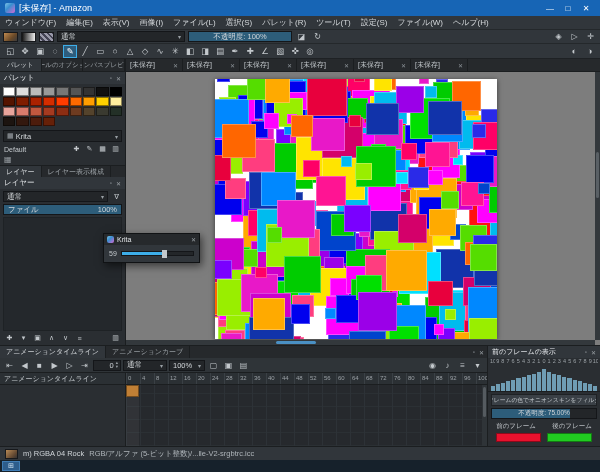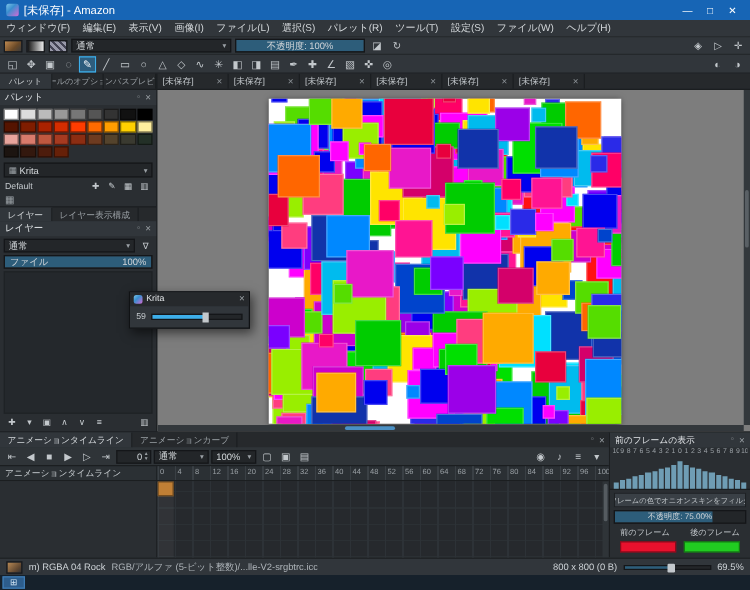--- a/index.html
+++ b/index.html
@@ -807,28 +807,20 @@
         <div id="prev-swatch" style="background: rgb(232, 17, 45);"></div>
         <div id="next-swatch" style="background: rgb(33, 204, 33);"></div>
       </div>
     </div>
   </div>
 
   <div class="statusbar">
     <div class="preset-chip"></div>
     <span class="sb-preset">m) RGBA 04 Rock</span>
     <span class="sb-profile">RGB/アルファ (5-ビット整数)/...lle-V2-srgbtrc.icc</span>
-    <div class="sb-right">
-      <span>800 x 800 (0 B)</span>
-      <div class="zoomtrack">
-        <div id="zoom-fill" style="width: 55%;"></div>
-        <div id="zoom-handle" style="left: calc(55% - 3px);"></div>
-      </div>
-      <span>69.5%</span>
-    </div>
   </div>
 
   <div class="taskbar">
     <div class="start-btn">⊞</div>
   </div>
 
   <div class="dialog">
     <div class="dlg-title">
       <div class="app-icon"></div>
       <span>Krita</span>

